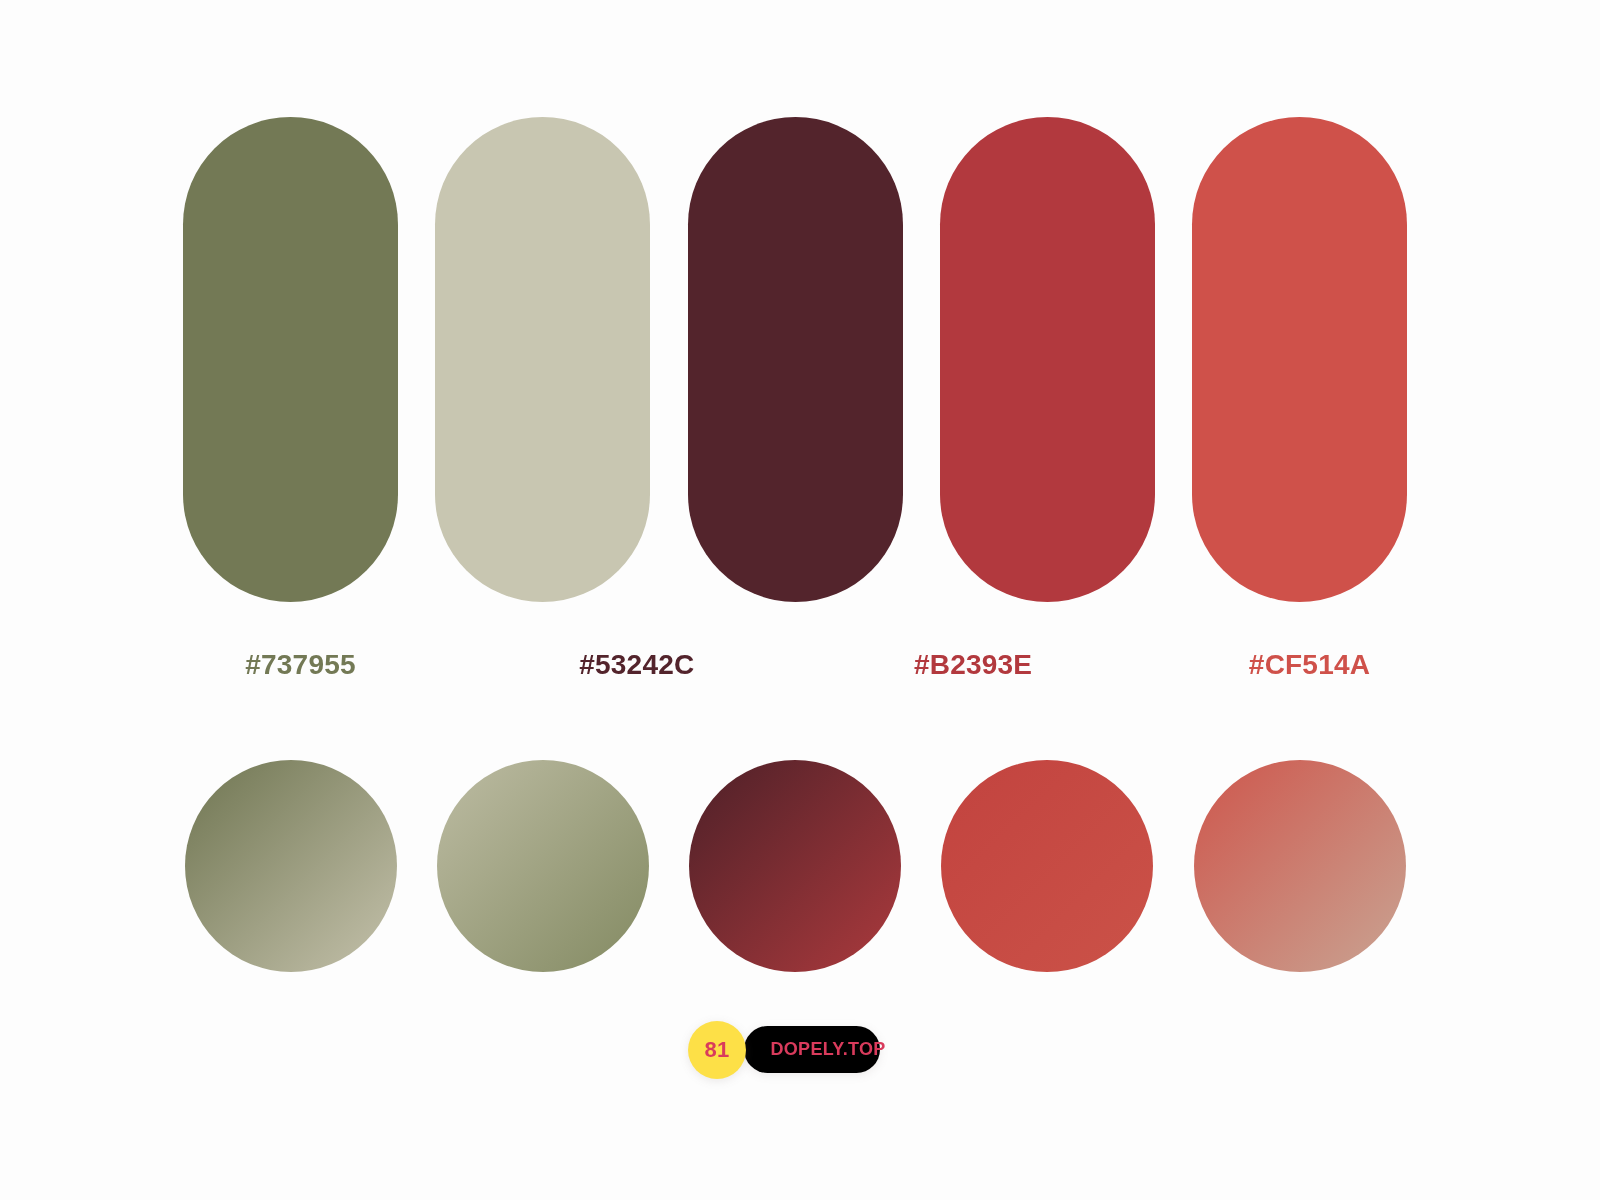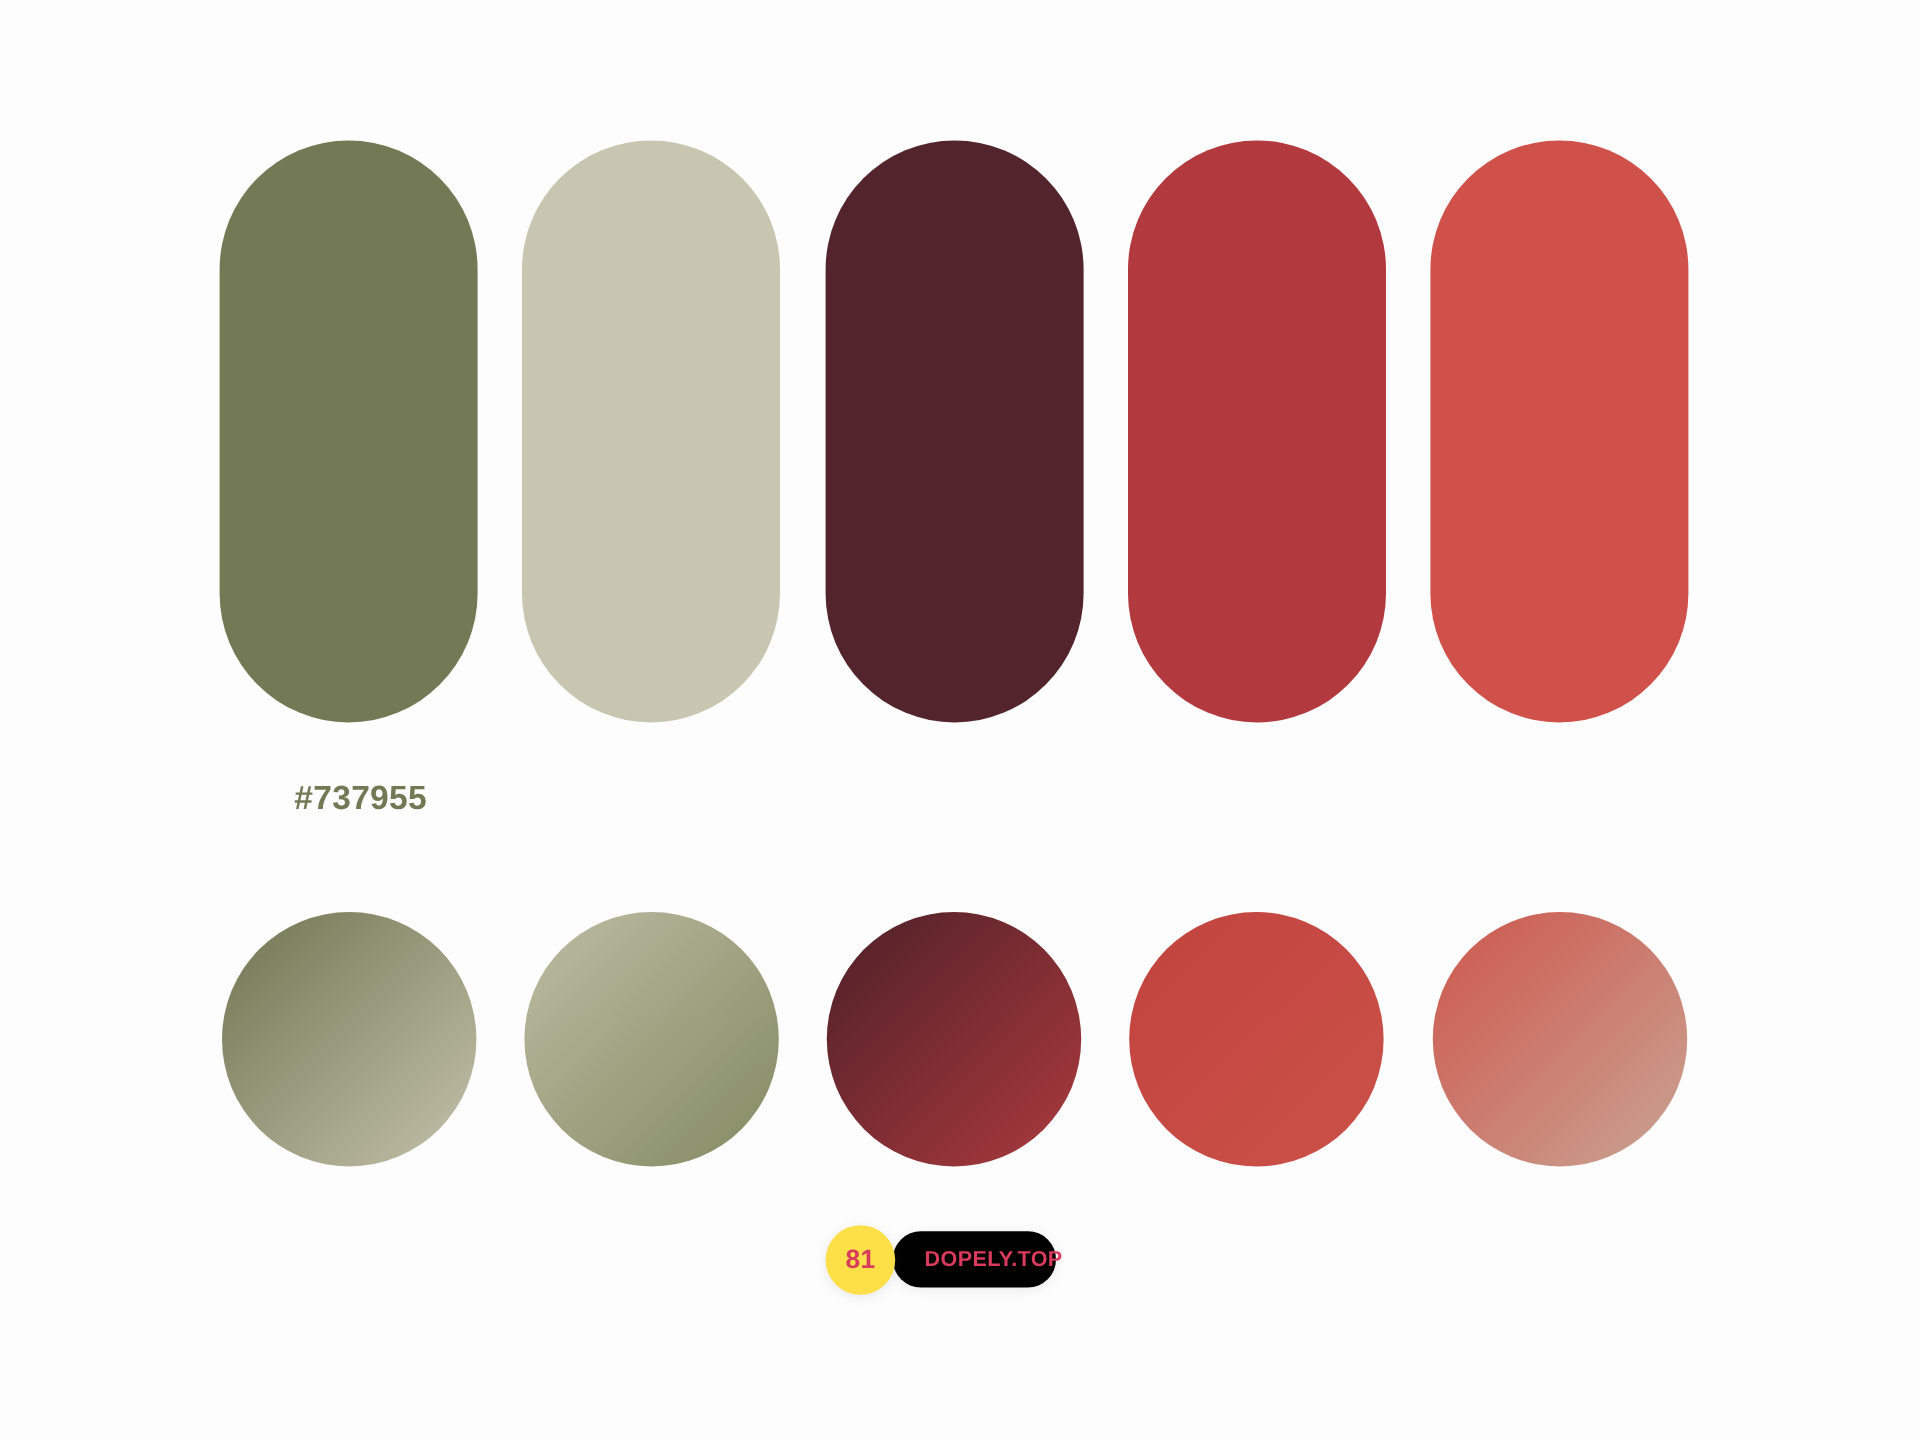--- a/index.html
+++ b/index.html
@@ -159,20 +159,29 @@
     </div>
     <div class="swatch-cell">
       <div class="swatch-pill" style="background: rgb(207, 81, 74);"></div>
     </div>
   </div>
 
   <div class="label-row">
     <div class="label-cell">
       <span class="hex-label" style="color: rgb(115, 121, 85);">#737955</span>
     </div>
+    <div class="label-cell">
+      <span class="hex-label" style="color: rgb(83, 36, 44);">#53242C</span>
+    </div>
+    <div class="label-cell">
+      <span class="hex-label" style="color: rgb(178, 57, 62);">#B2393E</span>
+    </div>
+    <div class="label-cell">
+      <span class="hex-label" style="color: rgb(207, 81, 74);">#CF514A</span>
+    </div>
   </div>
 
   <div class="circle-row">
     <div class="circle-cell">
       <div class="gradient-circle" style="background: linear-gradient(135deg, rgb(111, 117, 81) 0%, rgb(197, 194, 172) 100%);"></div>
     </div>
     <div class="circle-cell">
       <div class="gradient-circle" style="background: linear-gradient(135deg, rgb(189, 188, 163) 0%, rgb(131, 138, 98) 100%);"></div>
     </div>
     <div class="circle-cell">

